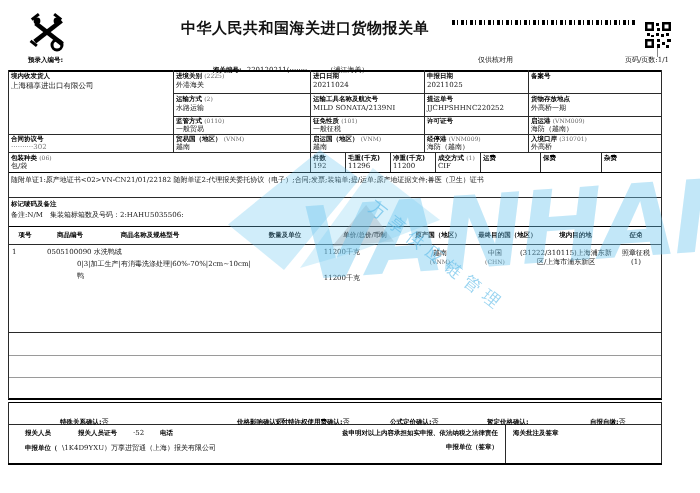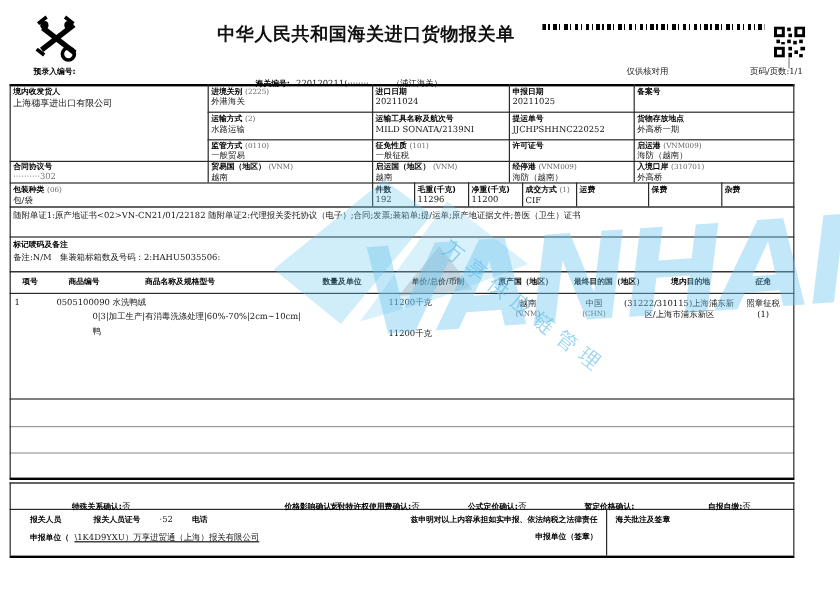--- a/index.html
+++ b/index.html
@@ -73,21 +73,21 @@
       </g>
     </svg>
   </div>
   <div class="vl" style="left:657px;top:48px;width:1px;height:9px;background:#888;"></div>
 
   <div class="cell" style="left:213px;top:56px;">
     <span class="lbl">海关编号:</span>
     <span class="val">220120211(········</span>
     <span class="val" style="margin-left:14px;">（浦江海关）</span>
   </div>
-  <div class="cell val" style="left:478px;top:56px;margin-left:44px;">仅供核对用</div>
+  <div class="cell val" style="left:478px;top:56px;">仅供核对用</div>
   <div class="cell val" style="left:625px;top:56px;">页码/页数:1/1</div>
 
   <div class="hl thick" style="left:8px;top:70px;width:654px;height:1.6px;"></div>
   <div class="hl" style="left:173px;top:93px;width:489px;height:0.8px;"></div>
   <div class="hl" style="left:173px;top:116px;width:489px;height:0.8px;"></div>
   <div class="hl" style="left:8px;top:134px;width:654px;height:0.8px;"></div>
   <div class="hl" style="left:8px;top:152px;width:654px;height:0.8px;"></div>
   <div class="hl thick" style="left:8px;top:172px;width:654px;height:1.4px;"></div>
   <div class="hl" style="left:8px;top:197px;width:654px;height:0.8px;"></div>
   <div class="hl thick" style="left:8px;top:226px;width:654px;height:1.4px;"></div>
@@ -293,21 +293,21 @@
     </div>
   </div>
 
   <div class="cell lbl" style="left:25px;top:429px;">报关人员</div>
   <div class="cell lbl" style="left:78px;top:429px;">报关人员证号</div>
   <div class="cell val" style="left:133px;top:429px;">·52</div>
   <div class="cell lbl" style="left:160px;top:429px;">电话</div>
   <div class="cell lbl rt" style="left:300px;top:443px;width:198px;">申报单位（签章）</div>
   <div class="cell lbl rt" style="left:300px;top:429px;width:198px;">兹申明对以上内容承担如实申报、依法纳税之法律责任</div>
   <div class="cell lbl" style="left:25px;top:444px;">申报单位（</div>
-  <div class="cell val" style="left:62px;top:444px;text-decoration:underline;">\1K4D9YXU）万享进贸通（上海）报关有限公司</div>
+  <div class="cell val" style="left:62px;top:444px;">\1K4D9YXU）万享进贸通（上海）报关有限公司</div>
   <div class="cell lbl" style="left:513px;top:429px;">海关批注及签章</div>
 
   <div id="wm">
     <div class="rib" style="left:228px;top:150px;width:200px;height:120px;background:rgba(110,198,238,0.32);clip-path:polygon(0% 62%,46% 0%,66% 24%,28% 100%);"></div>
     <div class="rib" style="left:300px;top:168px;width:140px;height:100px;background:rgba(130,208,242,0.30);clip-path:polygon(0% 100%,52% 0%,100% 52%,44% 82%);"></div>
     <div class="rib" style="left:332px;top:205px;width:62px;height:52px;background:rgba(150,158,168,0.32);clip-path:polygon(0% 80%,55% 0%,100% 70%);"></div>
     <div class="wm-brand">VANHANG</div>
     <div class="wm-slogan">万享供应链管理</div>
   </div>
 

